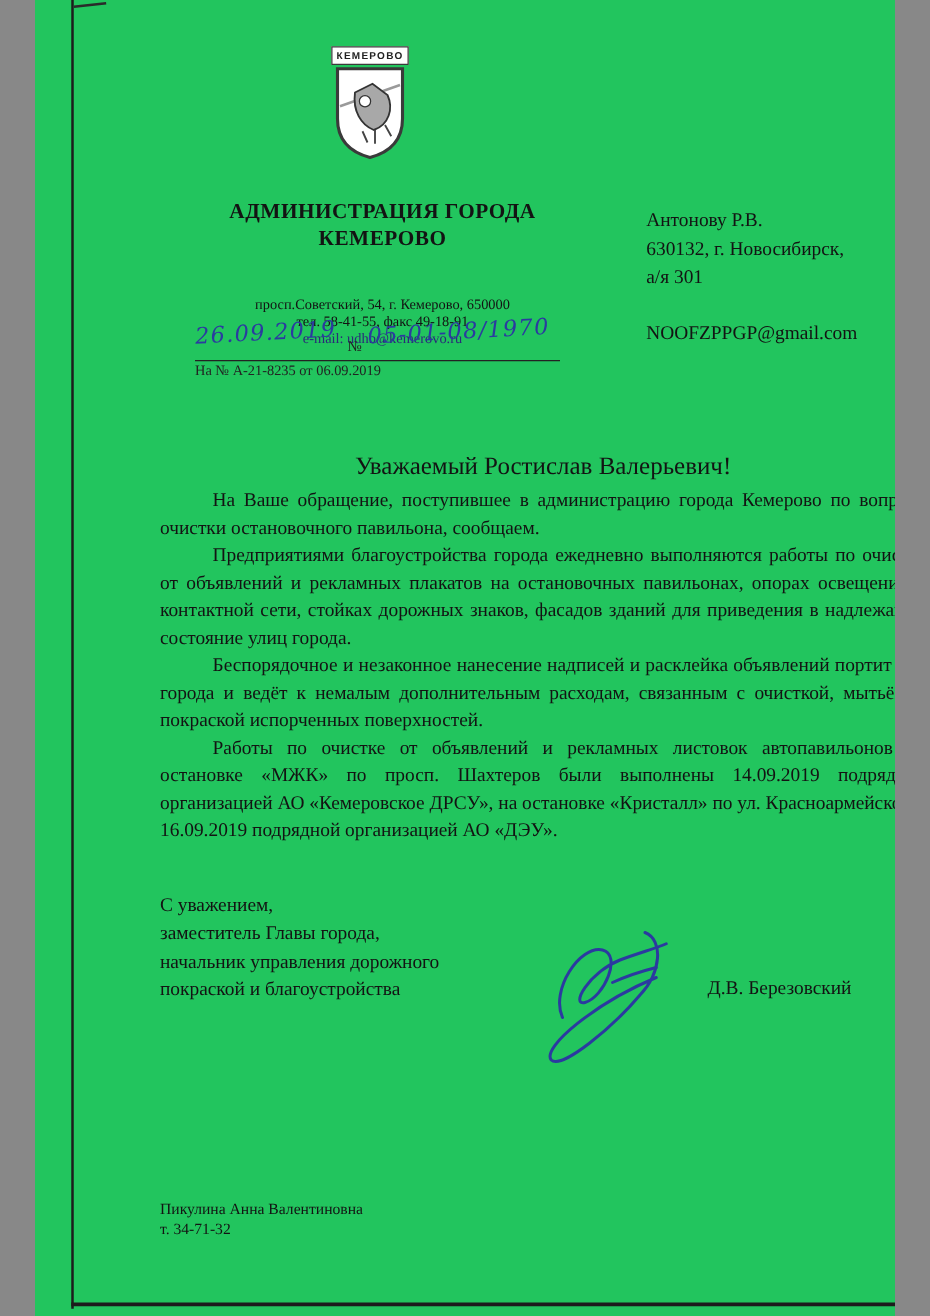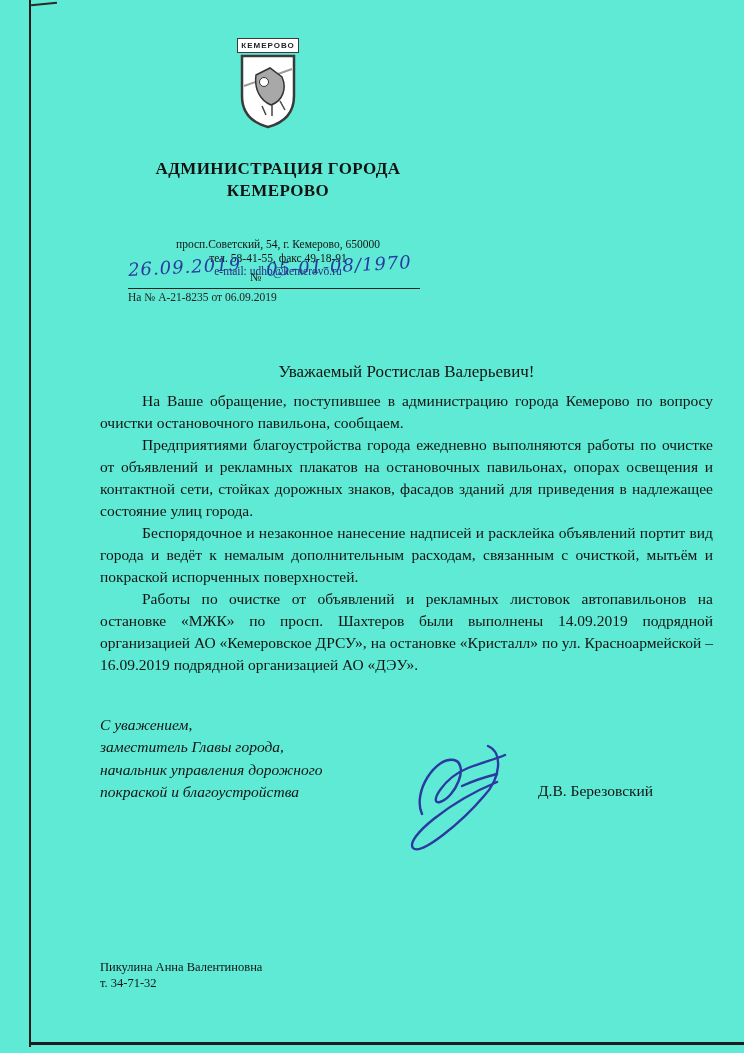--- a/index.html
+++ b/index.html
@@ -1,20 +1,20 @@
 <!DOCTYPE html>
 <html style="--ink: #2b3aa0; --email_link: #2a2a7a; --text: #131313;"><head>
 <meta charset="utf-8">
 <style>
   html,body{margin:0;padding:0;background:#888;}
   .page{
     position:relative;
-    width:744px;height:1053px;
+    width:688px;height:1053px;
     margin:0 auto;
-    background:#5eead4;
+    background:#22c55e;
     font-family:"Liberation Serif", serif;
     color:#131313;
     overflow:hidden;
   }
   
   .scan-left{position:absolute;left:29px;top:0;width:2px;height:1047px;background:#1c1c1c;}
   .scan-bottom{position:absolute;left:29px;top:1042px;width:715px;height:3px;background:#1c1c1c;}
   .scan-topmark{position:absolute;left:31px;top:3px;width:26px;height:2px;background:#2a2a2a;transform:rotate(-6deg);}
 
   
@@ -43,26 +43,26 @@
   .hw-date{left:0;top:-6px;}
   .hw-number{left:138px;top:-7px;}
   .num-sign{position:absolute;left:122px;top:8px;font-size:12px;color:#222;}
   .ref-line{position:absolute;left:128px;top:291px;font-size:11.5px;color:#222;}
 
   
   .recipient{position:absolute;left:489px;top:166px;font-size:15.5px;line-height:22.5px;}
   .recipient-email{margin-top:22px;}
 
   
-  .salutation{position:absolute;left:100px;top:362px;width:613px;text-align:center;font-size:17px;}
+  .salutation{position:absolute;left:100px;top:362px;width:613px;text-align:center;font-size:20px;}
   .body-text{position:absolute;left:100px;top:390px;width:613px;font-size:15.5px;line-height:22px;text-align:justify;}
   .body-text p{margin:0;text-indent:42px;}
 
   
-  .sign-block{position:absolute;left:100px;top:714px;font-size:15.5px;line-height:22.3px;font-style:italic;}
+  .sign-block{position:absolute;left:100px;top:714px;font-size:15.5px;line-height:22.3px;}
   .signature-svg{position:absolute;left:392px;top:738px;}
   .sign-name{position:absolute;left:538px;top:782px;font-size:15.5px;}
 
   
   .footer{position:absolute;left:100px;top:959px;font-size:12.5px;line-height:16px;font-family:Liberation Serif, serif;}
 </style>
 </head>
 <body>
 
 <div class="page">
@@ -92,20 +92,26 @@
     </div>
   </div>
 
   <div class="ref-row">
     <span class="hand hw-date">26.09.2019</span>
     <span class="num-sign">№</span>
     <span class="hand hw-number">05-01-08/1970</span>
   </div>
   <div class="ref-line">На  № А-21-8235 от 06.09.2019</div>
 
+  <div class="recipient">
+    <div>Антонову Р.В.</div>
+    <div>630132, г. Новосибирск,</div>
+    <div>а/я 301</div>
+    <div class="recipient-email">NOOFZPPGP@gmail.com</div>
+  </div>
 
   <div class="salutation">Уважаемый Ростислав Валерьевич!</div>
 
   <div class="body-text">
     <p>На Ваше обращение, поступившее в администрацию города Кемерово по вопросу очистки остановочного павильона, сообщаем.</p>
     <p>Предприятиями благоустройства города ежедневно выполняются работы по очистке от объявлений и рекламных плакатов на остановочных павильонах, опорах освещения и контактной сети, стойках дорожных знаков, фасадов зданий для приведения в надлежащее состояние улиц города.</p>
     <p>Беспорядочное и незаконное нанесение надписей и расклейка объявлений портит вид города и ведёт к немалым дополнительным расходам, связанным с очисткой, мытьём и покраской испорченных поверхностей.</p>
     <p>Работы по очистке от объявлений и рекламных листовок автопавильонов на остановке «МЖК» по просп. Шахтеров были выполнены 14.09.2019 подрядной организацией АО «Кемеровское ДРСУ», на остановке «Кристалл» по ул. Красноармейской – 16.09.2019 подрядной организацией АО «ДЭУ».</p>
   </div>
 

